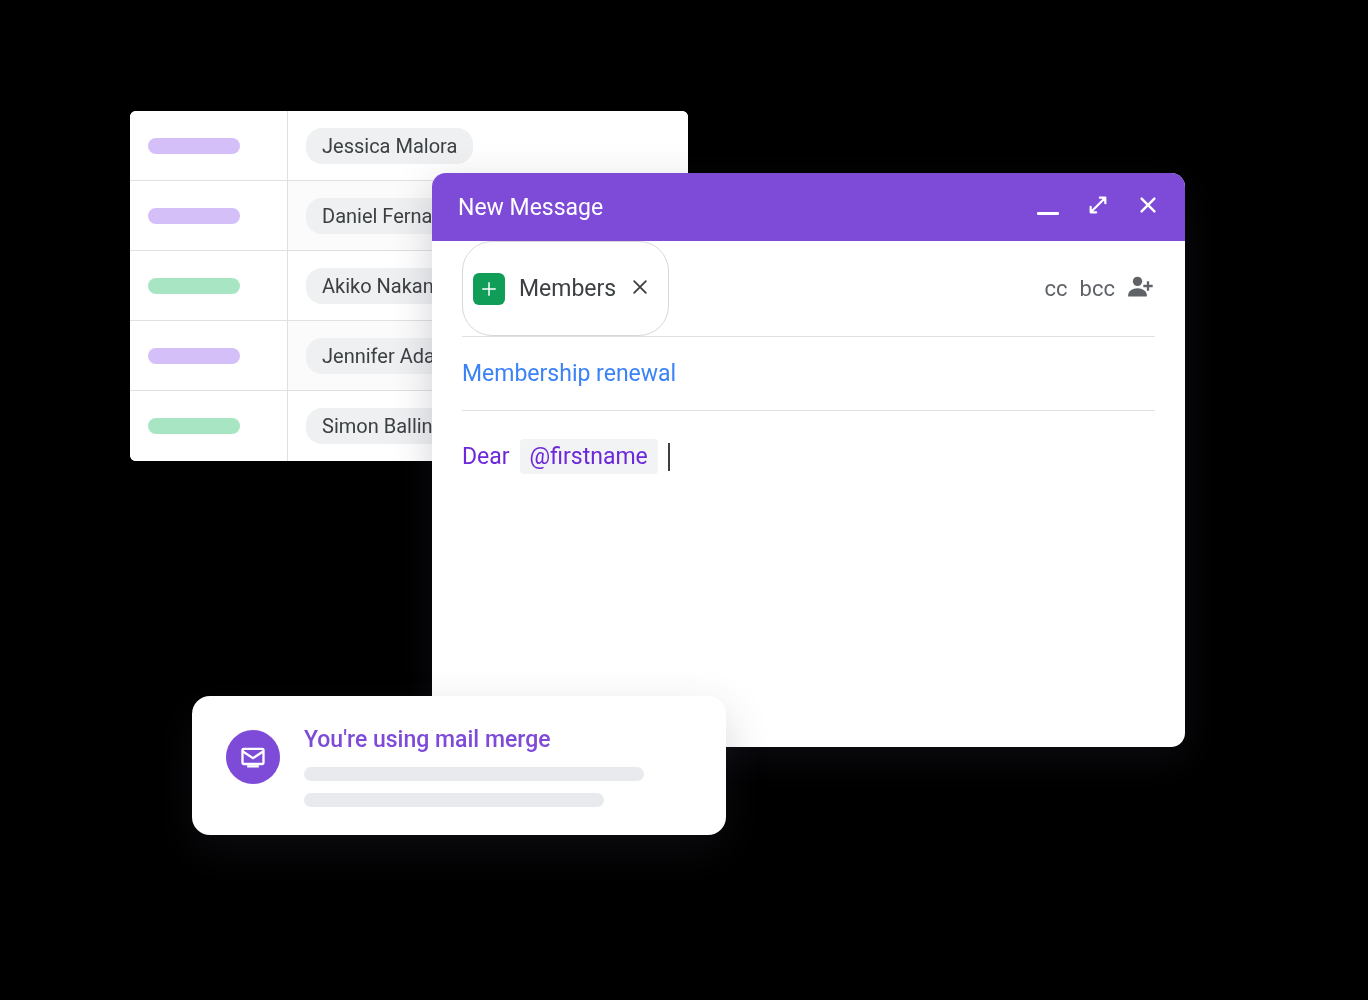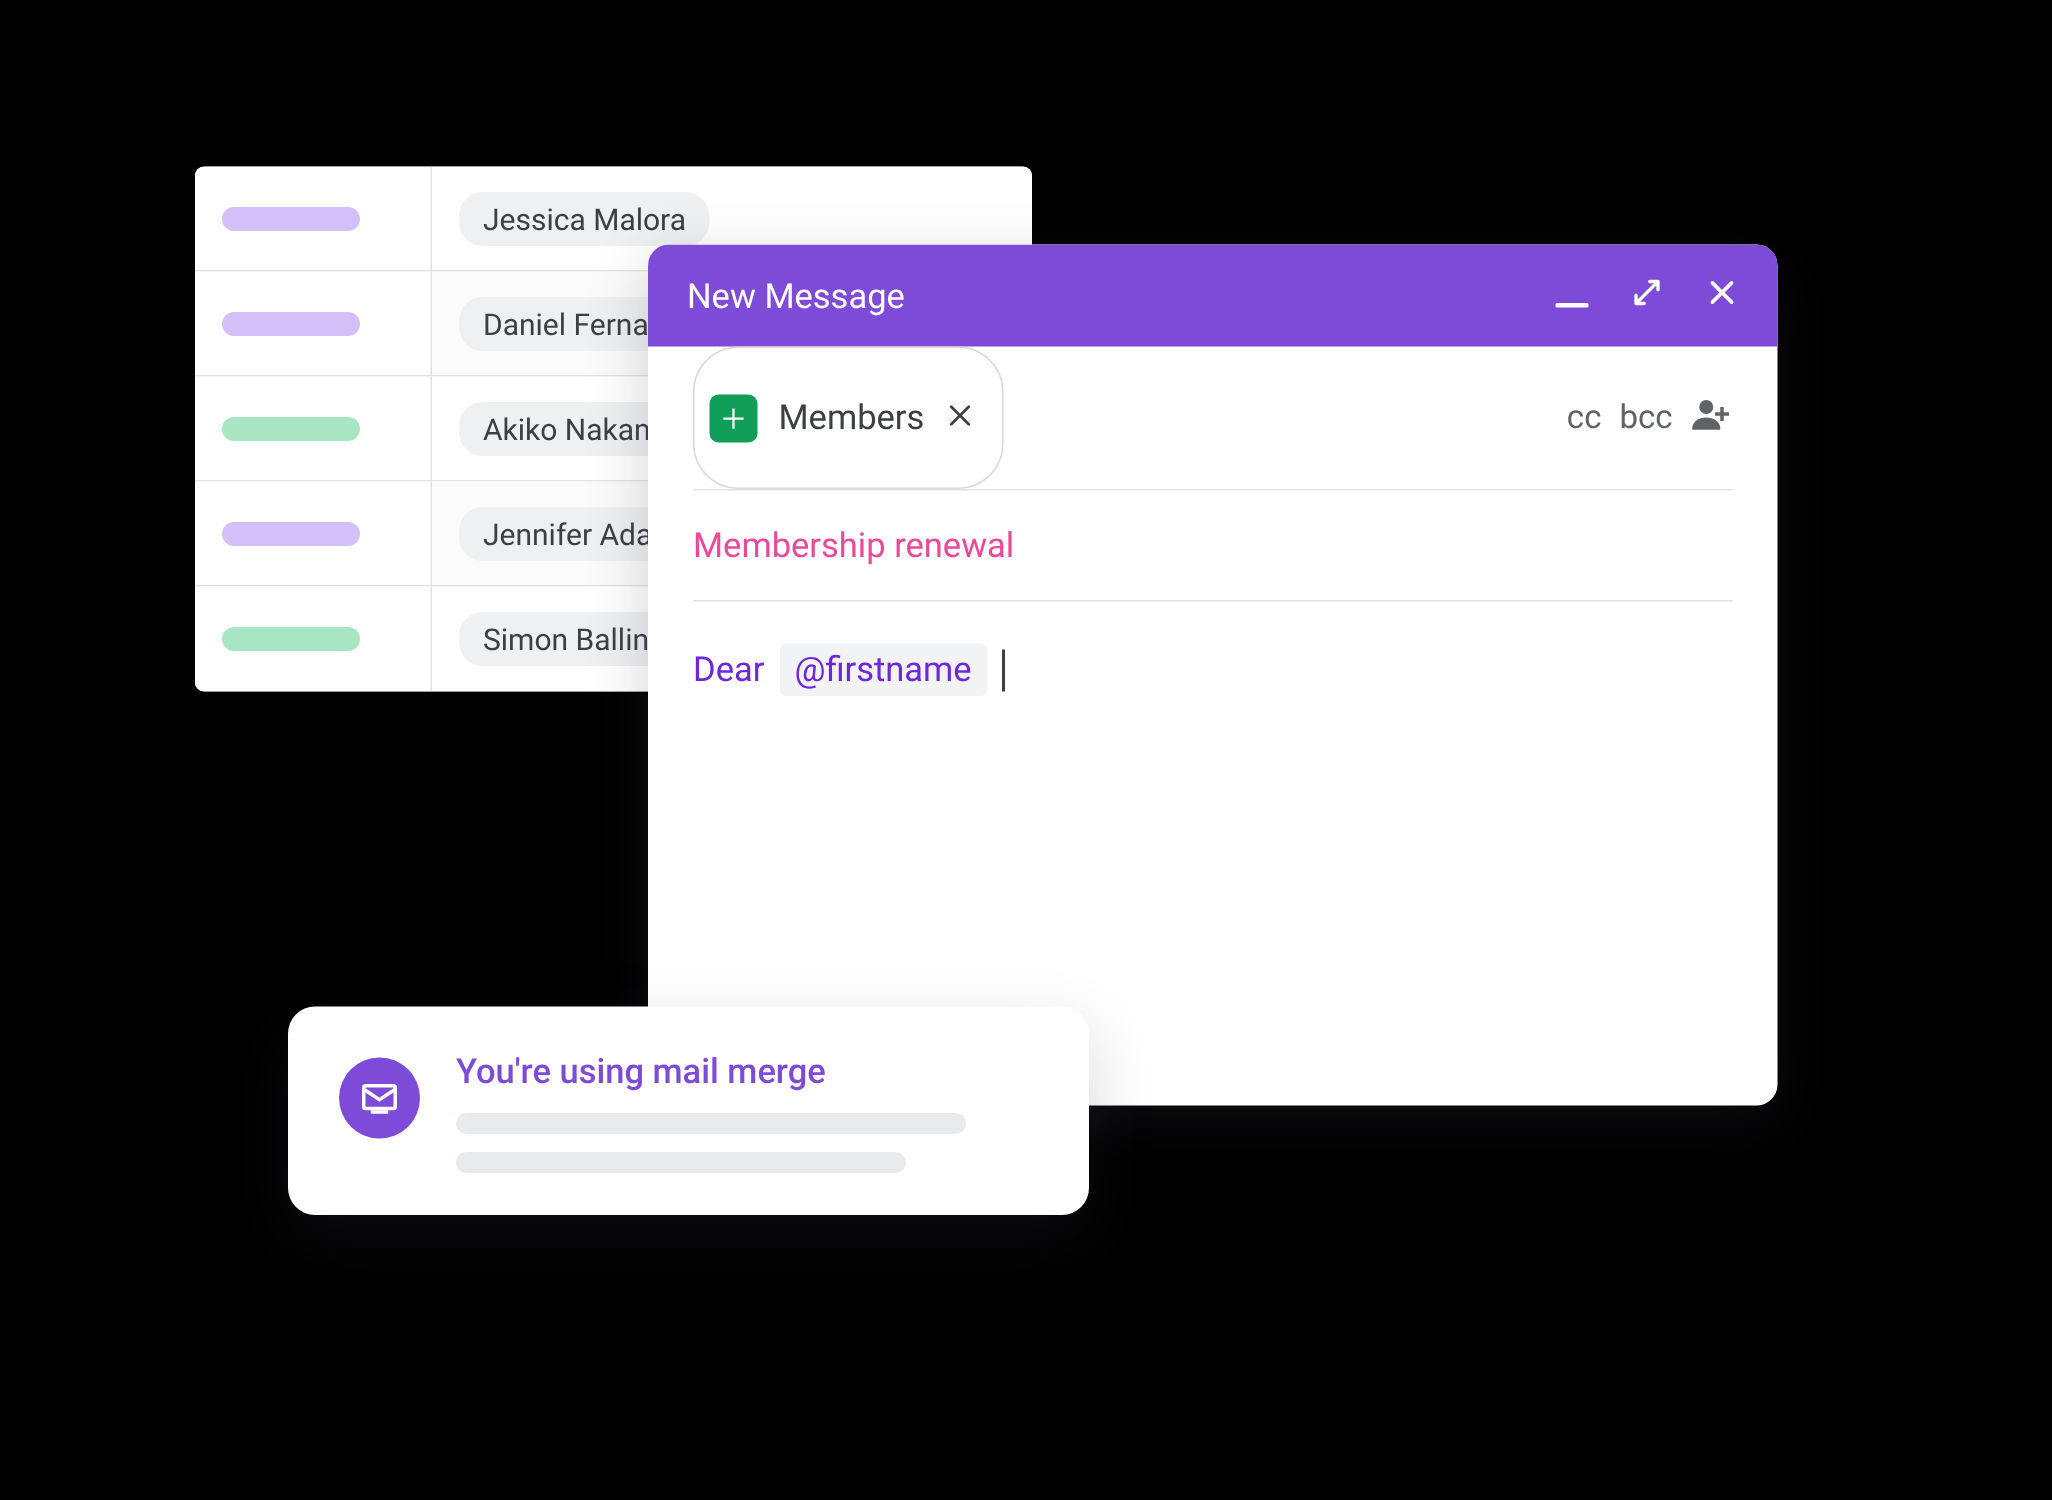--- a/index.html
+++ b/index.html
@@ -61,21 +61,21 @@
     font-size: 20px;
     padding: 6px 16px;
     border-radius: 16px;
     white-space: nowrap;
   }
 
   
   .compose {
     position: absolute;
     left: 432px;
-    top: 163px;
+    top: 173px;
     width: 753px;
     height: 574px;
     background: #fff;
     border-radius: 14px;
     overflow: hidden;
     box-shadow: 0 12px 40px rgba(60,60,80,0.22);
   }
   .compose-header {
     background: #7e4bd8;
     height: 68px;
@@ -121,21 +121,21 @@
   .chip-close { cursor:pointer; }
   .to-right { margin-left:auto; display:flex; align-items:center; gap:12px; color:#5f6368; font-size:22px;}
   .cc-link, .bcc-link { cursor:pointer; }
   .add-person-ic { cursor:pointer; }
 
   .subject-row {
     height: 74px;
     display:flex; align-items:center;
     border-bottom: 1px solid #e1e1e1;
     font-size: 23px;
-    color:#ec4899;
+    color:#3b82f6;
   }
   .body-row {
     padding-top: 28px;
     display:flex; align-items:center;
     font-size: 23px;
     color:#6d28d9;
     gap: 10px;
   }
   .merge-token {
     background: #f1f3f4;
@@ -144,21 +144,21 @@
     text-align: right;
   }
   .cursor {
     width: 2px; height: 28px; background:#3c4043;
   }
 
   
   .notif {
     position: absolute;
     left: 192px;
-    top: 671px;
+    top: 696px;
     width: 534px;
     background:#fff;
     border-radius: 18px;
     box-shadow: 0 16px 44px rgba(60,60,80,0.20);
     padding: 28px 34px;
     display:flex;
     gap: 24px;
     align-items:flex-start;
   }
   .notif-icon {

